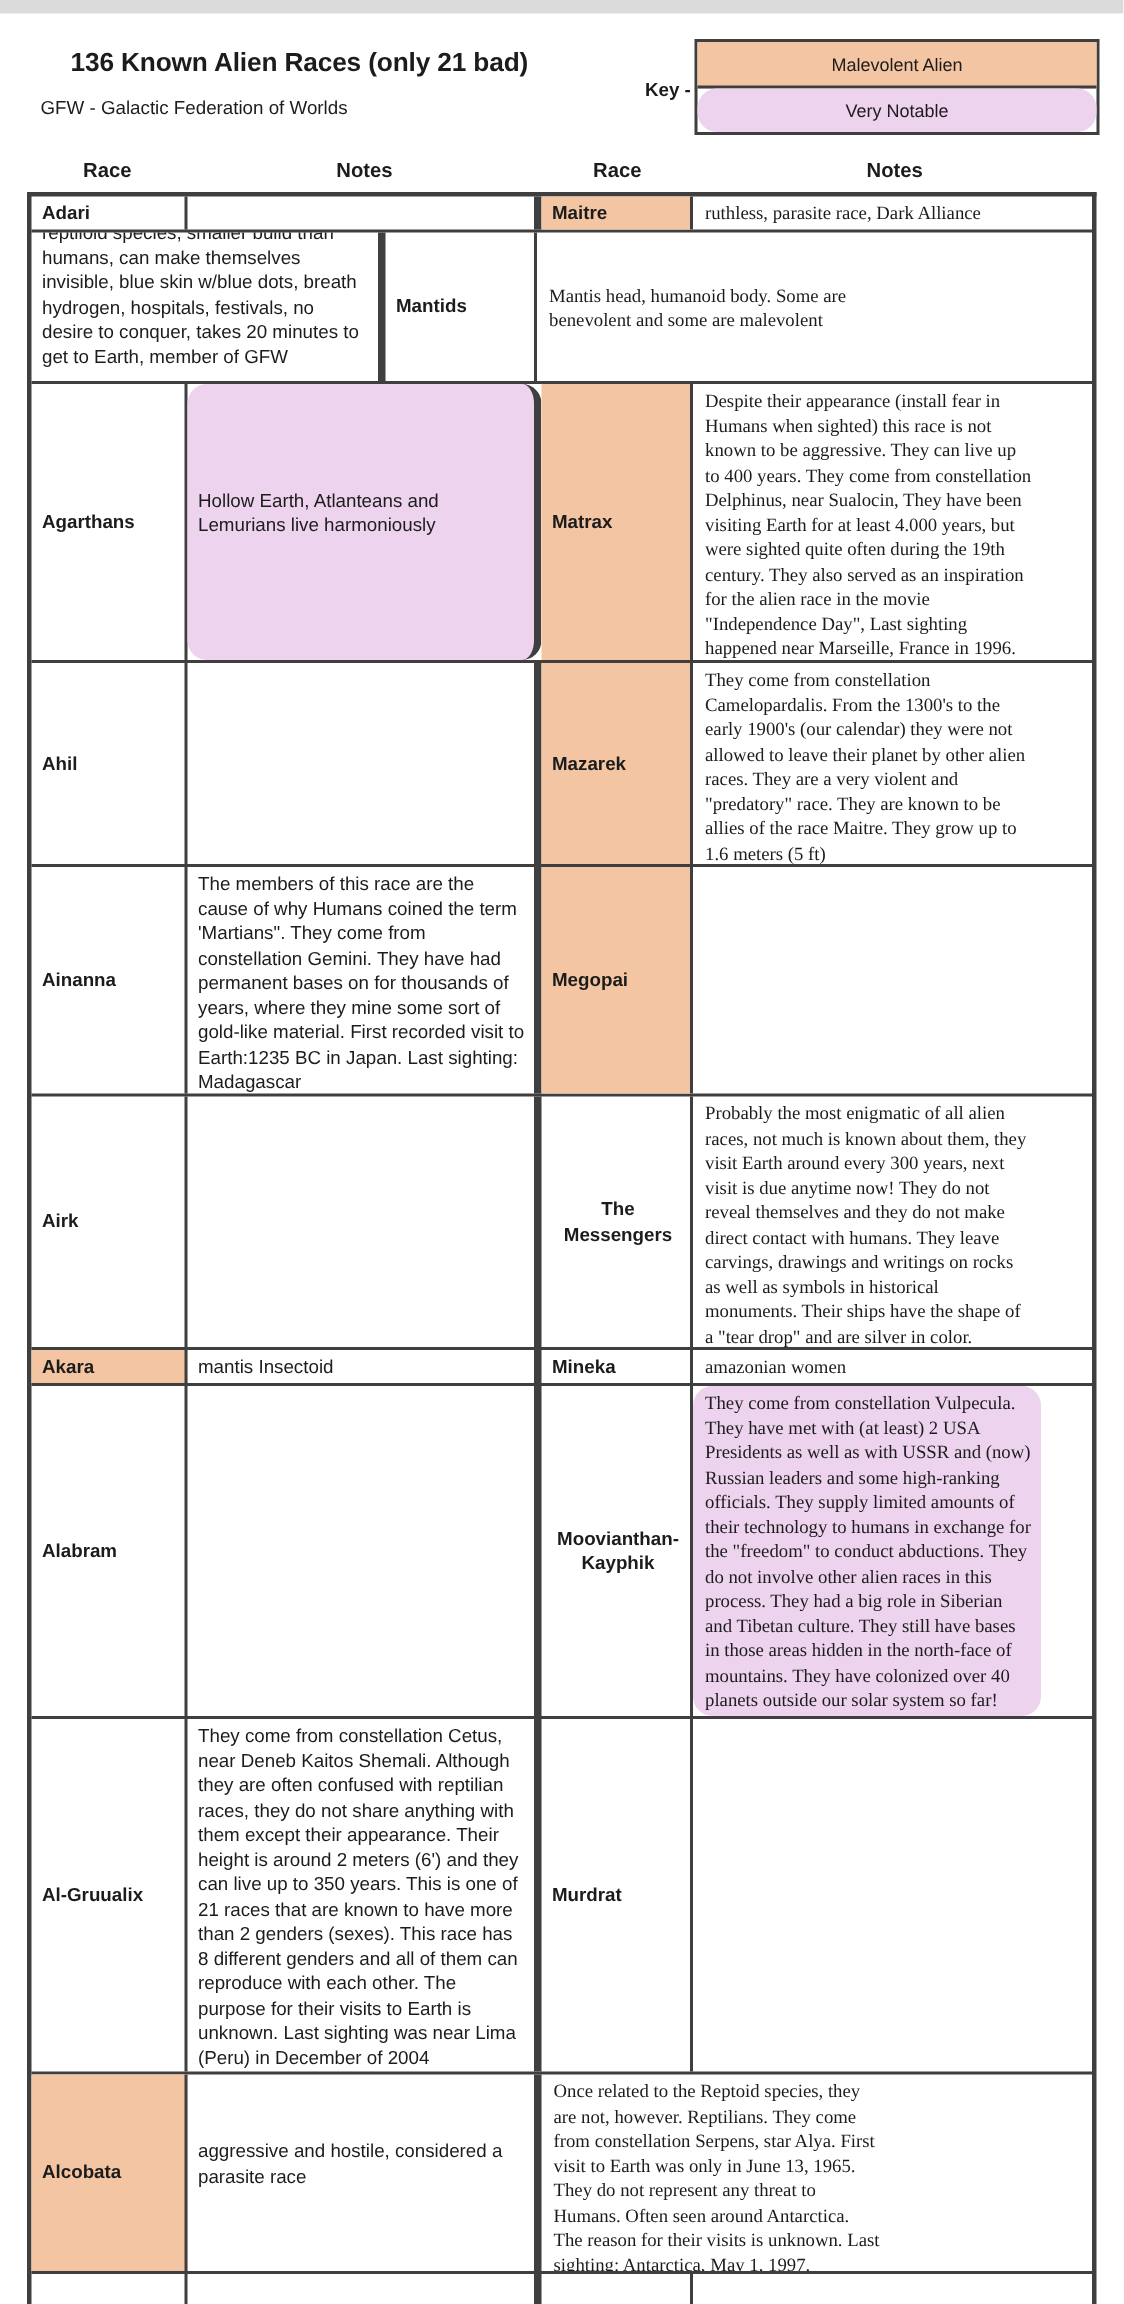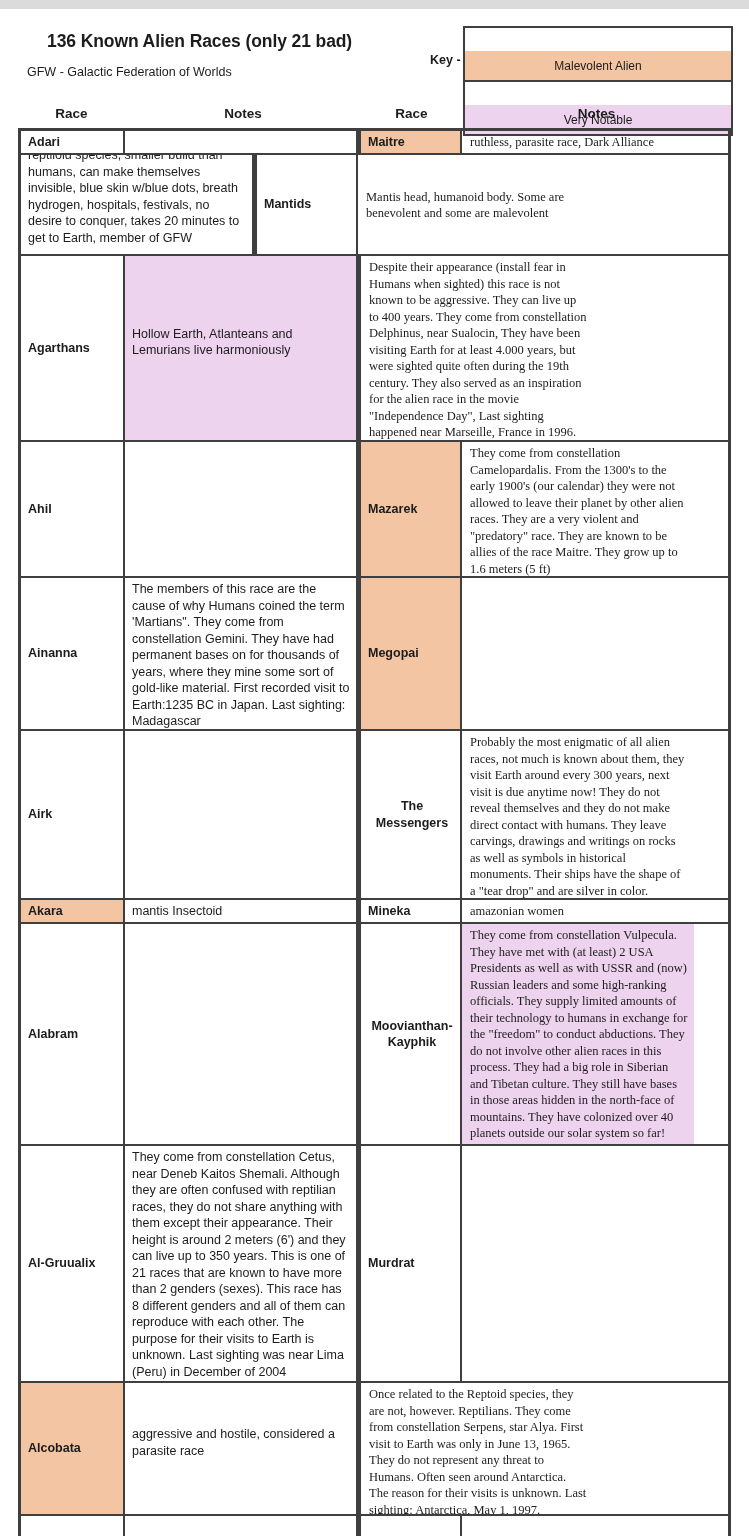--- a/index.html
+++ b/index.html
@@ -5,40 +5,40 @@
   html,body{margin:0;padding:0;}
   body{
     width:749px;height:1536px;position:relative;background:#ffffff;
     font-family:"Liberation Sans", sans-serif;color:#1c1c1c;overflow:hidden;
   }
   .top-strip{position:absolute;left:0;top:0;width:749px;height:9px;background:#dbdbdb;}
   .page-title{position:absolute;left:27px;top:31px;font-size:17.5px;font-weight:700;letter-spacing:-0.1px;margin-left:20px;}
   .page-subtitle{position:absolute;left:27px;top:65px;font-size:12.5px;}
   .key-label{position:absolute;left:430px;top:53px;font-size:12.5px;font-weight:700;}
   .key-box{position:absolute;left:463px;top:26px;width:266px;border:2px solid #3f3f3f;}
-  .key-item{height:29px;display:flex;align-items:center;justify-content:center;font-size:12px;margin-top:23px;}
+  .key-item{height:29px;display:flex;align-items:center;justify-content:center;font-size:12px;}
   .key-item.malevolent{border-bottom:2px solid #3f3f3f;}
 
   .col-headers{position:absolute;left:18px;top:106px;width:713px;display:flex;font-size:13.5px;font-weight:700;}
   .col-headers .hc{text-align:center;}
   .hc1{width:107px;} .hc2{width:236px;} .hc3{width:101px;} .hc4{width:269px;}
 
   .alien-table{position:absolute;left:18px;top:128px;width:713px;border:3px solid #3f3f3f;border-bottom:none;box-sizing:border-box;}
   .row{display:flex;border-top:2px solid #3f3f3f;align-items:stretch;}
   .row:first-child{border-top:none;}
   .cell{box-sizing:border-box;overflow:hidden;font-size:12.5px;line-height:16.5px;}
   .race{width:104px;border-right:2px solid #3f3f3f;font-weight:700;display:flex;align-items:center;padding:2px 4px 2px 7px;text-align:center;}
   .notes-l{width:236px;border-right:5px solid #3f3f3f;padding:3px 6px 15px 7px;}
   .race-r{width:101px;border-right:2px solid #3f3f3f;}
   .notes-r{width:232px;padding:3px 6px 2px 8px;font-family:Liberation Serif, serif;}
   .vc{display:flex;align-items:center;}
   .clip-both .inner{margin-top:-11px;display:block;}
 
   .malevolent{background:#f3c5a2;}
-  .very-notable{background:#edd3ee;}
+  .very-notable{background:#edd3ee;border-radius:13px;}
 </style>
 </head>
 <body>
 
 <div class="top-strip"></div>
 
 <div class="page-title">136 Known Alien Races  (only 21 bad)</div>
 <div class="page-subtitle">GFW - Galactic Federation of Worlds</div>
 
 <div class="key-label">Key -</div>
@@ -67,20 +67,21 @@
     <div class="cell notes-l clip-both">
         <span class="inner">reptiloid species, smaller build than humans, can make themselves invisible, blue skin w/blue dots, breath hydrogen, hospitals, festivals, no desire to conquer, takes 20 minutes to get to Earth, member of GFW</span>
       </div>
     <div class="cell race race-r">Mantids</div>
     <div class="cell notes-r vc">Mantis head, humanoid body. Some are benevolent and some are malevolent</div>
   </div>
 
   <div class="row" style="height:184px">
     <div class="cell race">Agarthans</div>
     <div class="cell notes-l vc very-notable">Hollow Earth, Atlanteans and Lemurians live harmoniously</div>
+    <div class="cell race race-r malevolent">Matrax</div>
     <div class="cell notes-r">Despite their appearance (install fear in Humans when sighted) this race is not known to be aggressive. They can live up to 400 years. They come from constellation Delphinus, near Sualocin, They have been visiting Earth for at least 4.000 years, but were sighted quite often during the 19th century. They also served as an inspiration for the alien race in the movie "Independence Day", Last sighting happened near Marseille, France in 1996.</div>
   </div>
 
   <div class="row" style="height:134px">
     <div class="cell race">Ahil</div>
     <div class="cell notes-l"></div>
     <div class="cell race race-r malevolent">Mazarek</div>
     <div class="cell notes-r">They come from constellation Camelopardalis. From the 1300's to the early 1900's (our calendar) they were not allowed to leave their planet by other alien races. They are a very violent and "predatory" race. They are known to be allies of the race Maitre. They grow up to 1.6 meters (5 ft)</div>
   </div>
 

